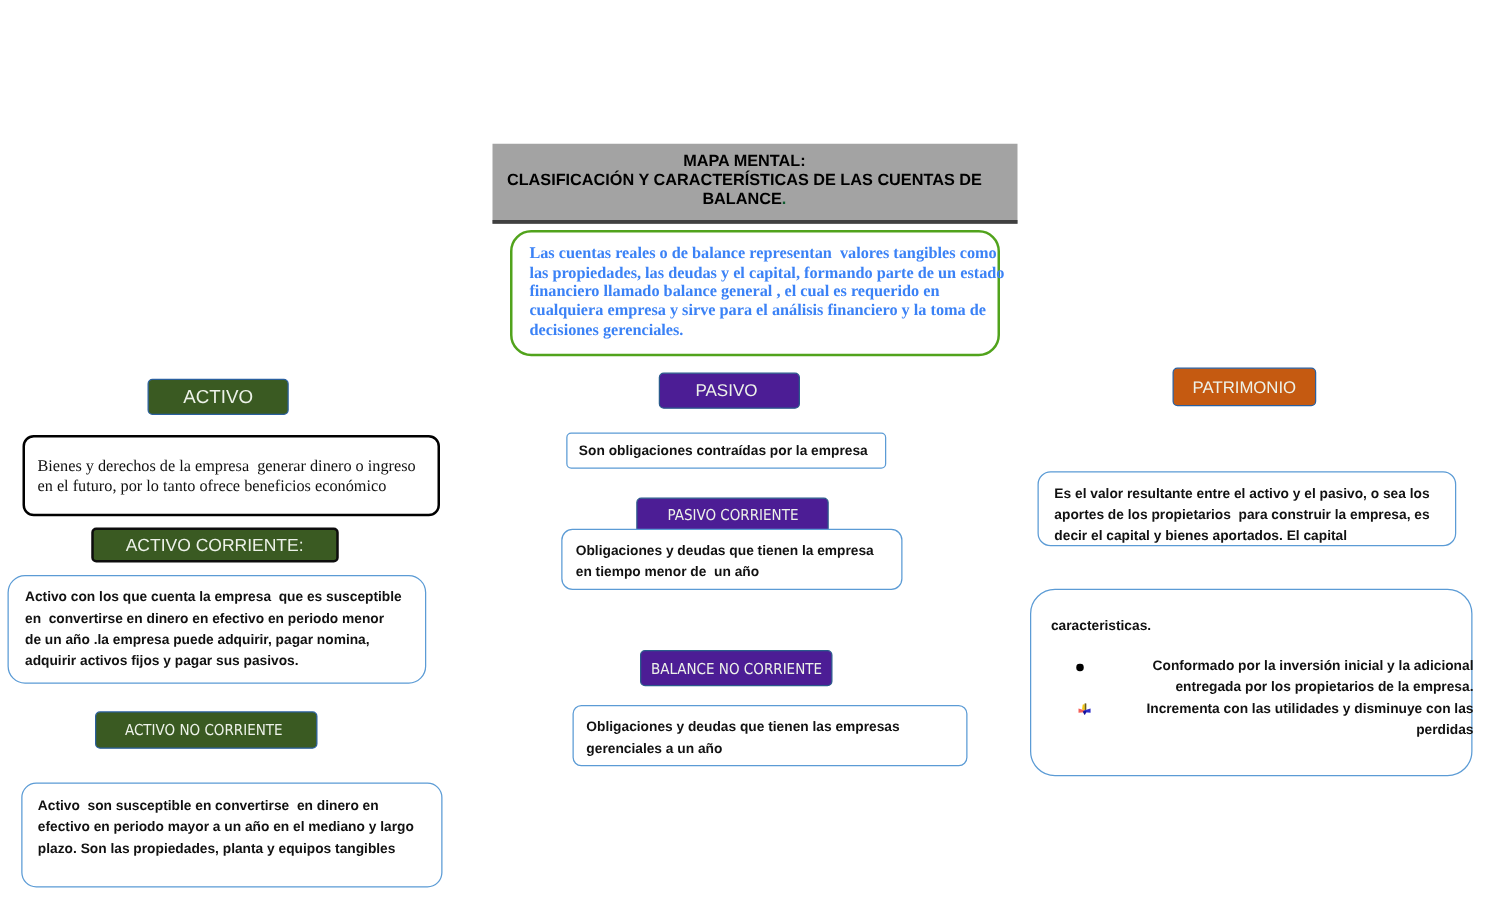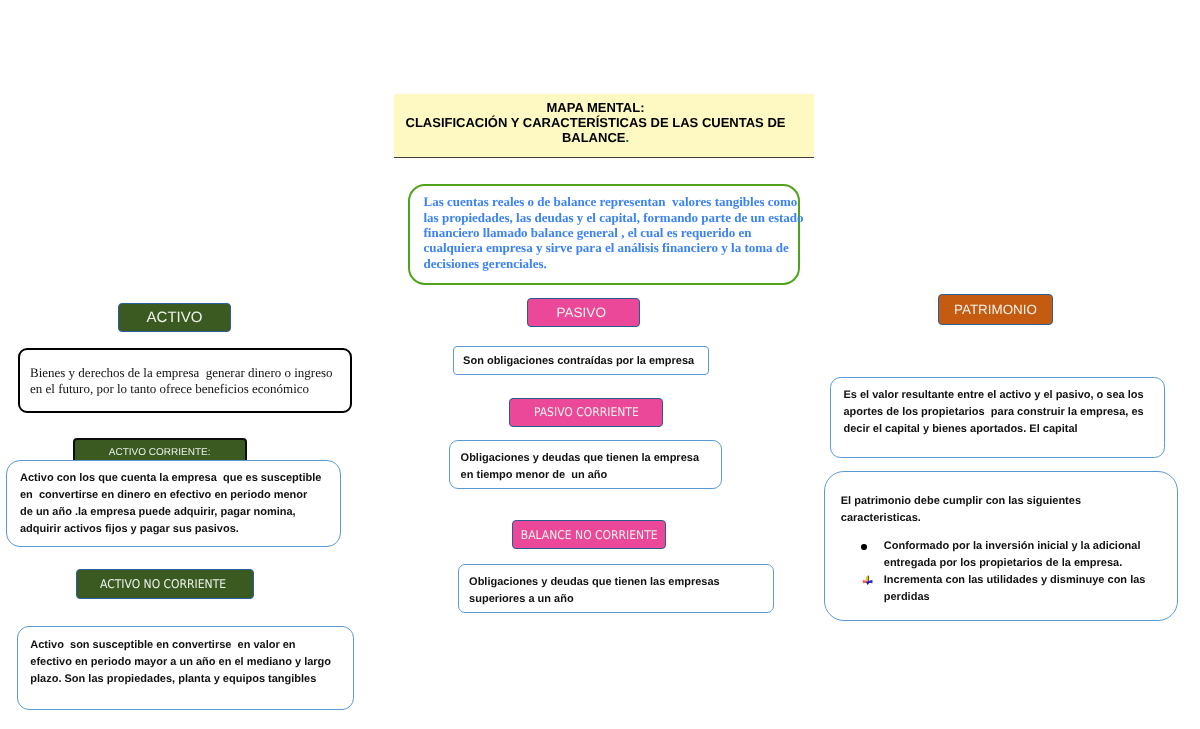--- a/index.html
+++ b/index.html
@@ -4,40 +4,40 @@
 <title>Mapa Mental</title>
 <style>
   html,body{margin:0;padding:0;}
   body{width:1200px;height:729px;background:#ffffff;overflow:hidden;
        font-family:"Liberation Sans",sans-serif;
        -webkit-font-smoothing:antialiased;text-rendering:geometricPrecision;}
   #canvas{position:relative;width:1200px;height:729px;background:#fff;}
   .node{position:absolute;box-sizing:border-box;}
 
   
-  #title-banner{left:394px;top:94px;width:419.5px;height:63.5px;
-    background:#fef9c3;border-bottom:1px solid #404040;}
+  #title-banner{left:394px;top:115px;width:419.5px;height:63.5px;
+    background:#a3a3a3;border-bottom:3px solid #404040;}
   #title-banner .dotgreen{color:#0E5C2F;}
   #title-banner .t{position:absolute;left:0;top:6.3px;width:403px;
     font-weight:bold;font-size:13px;line-height:15px;
     color:#000;text-align:center;}
 
   
   #intro-box{left:408px;top:184px;width:392px;height:101px;
     border:2.2px solid #51A31C;border-radius:17px;background:#fff;}
   #intro-box .p{position:absolute;left:13.5px;top:8.2px;width:366px;
     font-family:"Liberation Serif",serif;font-size:13px;line-height:15.4px;
     color:#3b82f6;text-align:left;font-weight:bold;}
 
   
   .pill{display:flex;align-items:center;justify-content:center;
     color:#EDF2E9;text-align:center;white-space:nowrap;}
   .pill.cond{font-family:"DejaVu Sans",sans-serif;font-stretch:condensed;}
   .pill.green{background:#3A5A22;}
-  .pill.blue{background:#ec4899;text-align:center;}
+  .pill.blue{background:#4c1d95;text-align:center;}
   .pill.orange{background:#C55A11;text-align:center;}
   .pill.b-blue{border:1.6px solid #2A5F9E;}
   .pill.b-black{border:2.4px solid #0d0d0d;}
   .pill.b-dblue{border:1.6px solid #2A5B8C;}
 
   
   .tbox{background:#fff;box-sizing:border-box;}
   .tbox .p{position:absolute;font-family:"Liberation Sans",sans-serif;
      font-weight:bold;color:#111;font-size:11px;line-height:17px;}
   .b-thin-blue{border:1.6px solid #5B9BD5;}
@@ -49,53 +49,53 @@
 
   .p > div, ul.bl li > div{white-space:pre;}
   .p.serif{font-family:"Liberation Serif",serif !important;font-weight:normal !important;
      font-size:13px !important;line-height:15.9px !important;}
 
   
   #activo-header{left:118px;top:302.8px;width:113px;height:29.6px;
      border-radius:4px;font-size:15px;}
   #activo-def{left:18.4px;top:347.6px;width:333.6px;height:65.6px;border-radius:9px;}
   #activo-def .p{left:9.6px;top:15.5px;width:320px;}
-  #activo-corriente-header{left:72.7px;top:438px;width:174px;height:28.4px;
-     border-radius:4px;font-size:10px;}
+  #activo-corriente-header{left:72.7px;top:422px;width:198px;height:28.4px;
+     border-radius:4px;font-size:14px;}
   #activo-corriente-box{left:6.4px;top:460.1px;width:334.4px;height:87.2px;border-radius:14px;}
   #activo-corriente-box .p{left:12.6px;top:8.6px;width:325px;}
   #activo-no-corriente-header{left:76.2px;top:569.2px;width:177.7px;height:29.7px;
      border-radius:4px;font-size:12px;padding-right:4px;}
   #activo-no-corriente-box{left:16.7px;top:625.7px;width:337px;height:84.5px;border-radius:12px;}
   #activo-no-corriente-box .p{left:12.6px;top:10.8px;width:325px;}
 
   
   #pasivo-header{left:526.7px;top:298.2px;width:113px;height:29.2px;
      border-radius:4px;font-size:13.6px;padding-right:4px;}
   #pasivo-def{left:453.4px;top:346.1px;width:255.4px;height:29.4px;border-radius:4px;}
   #pasivo-def .p{left:8.7px;top:5.6px;width:245px;}
   #pasivo-corriente-header{left:509.3px;top:397.6px;width:154.2px;height:29.2px;
      border-radius:4px;font-size:12px;}
-  #pasivo-corriente-box{left:448.5px;top:440px;width:273.1px;height:48.9px;border-radius:9px;}
+  #pasivo-corriente-box{left:448.5px;top:423px;width:273.1px;height:48.9px;border-radius:9px;}
   #pasivo-corriente-box .p{left:11.1px;top:8.5px;width:255px;}
   #pasivo-no-corriente-header{left:512.1px;top:520.1px;width:154.2px;height:29.1px;
      border-radius:4px;font-size:12px;}
   #pasivo-no-corriente-box{left:458.2px;top:564.1px;width:316px;height:48.6px;border-radius:7px;}
   #pasivo-no-corriente-box .p{left:9.9px;top:8.5px;width:260px;}
 
   
   #patrimonio-header{left:938.4px;top:294.1px;width:114.2px;height:30.5px;
      border-radius:4px;font-size:13.4px;}
-  #patrimonio-def{left:830.4px;top:377.1px;width:335.1px;height:81px;border-radius:10.5px;}
+  #patrimonio-def{left:830.4px;top:377.1px;width:335.1px;height:60px;border-radius:10.5px;}
   #patrimonio-def .p{left:12.1px;top:9.2px;width:320px;}
   #patrimonio-carac{left:823.7px;top:471.3px;width:353.9px;height:150.2px;border-radius:20px;}
   #patrimonio-carac .p{left:16.1px;top:20.8px;width:330px;}
-  #patrimonio-carac ul.bl{position:absolute;left:14.1px;top:66px;width:340px;
+  #patrimonio-carac ul.bl{position:absolute;left:14.1px;top:53px;width:340px;
      font-family:"Liberation Sans",sans-serif;font-weight:bold;color:#111;
-     font-size:11px;line-height:17px;}
+     font-size:11px;line-height:17px;text-align:right;}
   ul.bl li .mk.dot{width:5.5px;height:5.5px;border-radius:50%;background:#000;
      left:22.7px;top:6px;}
   ul.bl li .mk.pw{left:23.5px;top:2.7px;line-height:0;}
 </style>
 </head>
 <body>
 
 <div id="canvas">
 
   <div class="node" id="title-banner">
@@ -139,21 +139,21 @@
       <div>adquirir activos fijos y pagar sus pasivos.</div>
     </div>
   </div>
 
   <div class="node pill green b-blue cond" id="activo-no-corriente-header">
     <span>ACTIVO NO CORRIENTE</span>
   </div>
 
   <div class="node tbox b-thin-blue" id="activo-no-corriente-box">
     <div class="p">
-      <div>Activo  son susceptible en convertirse  en valor en</div>
+      <div>Activo  son susceptible en convertirse  en dinero en</div>
       <div>efectivo en periodo mayor a un año en el mediano y largo</div>
       <div>plazo. Son las propiedades, planta y equipos tangibles</div>
     </div>
   </div>
 
   <div class="node pill blue b-dblue" id="pasivo-header">
     <span>PASIVO</span>
   </div>
 
   <div class="node tbox b-thin-blue" id="pasivo-def">
@@ -173,39 +173,38 @@
     </div>
   </div>
 
   <div class="node pill blue b-dblue cond" id="pasivo-no-corriente-header">
     <span>BALANCE NO CORRIENTE</span>
   </div>
 
   <div class="node tbox b-thin-blue" id="pasivo-no-corriente-box">
     <div class="p">
       <div>Obligaciones y deudas que tienen las empresas</div>
-      <div>superiores a un año</div>
+      <div>gerenciales a un año</div>
     </div>
   </div>
 
   <div class="node pill orange b-blue" id="patrimonio-header">
     <span>PATRIMONIO</span>
   </div>
 
   <div class="node tbox b-thin-blue" id="patrimonio-def">
     <div class="p">
       <div>Es el valor resultante entre el activo y el pasivo, o sea los</div>
       <div>aportes de los propietarios  para construir la empresa, es</div>
       <div>decir el capital y bienes aportados. El capital</div>
     </div>
   </div>
 
   <div class="node tbox b-thin-blue" id="patrimonio-carac">
     <div class="p">
-      <div>El patrimonio debe cumplir con las siguientes</div>
       <div>caracteristicas.</div>
     </div>
     <ul class="bl">
       <li>
         <span class="mk dot"></span>
         <div>Conformado por la inversión inicial y la adicional</div>
         <div>entregada por los propietarios de la empresa.</div>
       </li>
       <li>
         <span class="mk pw">

